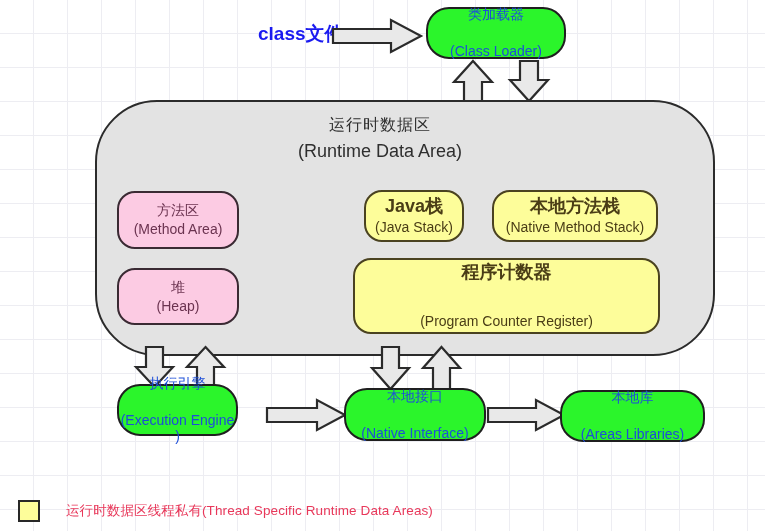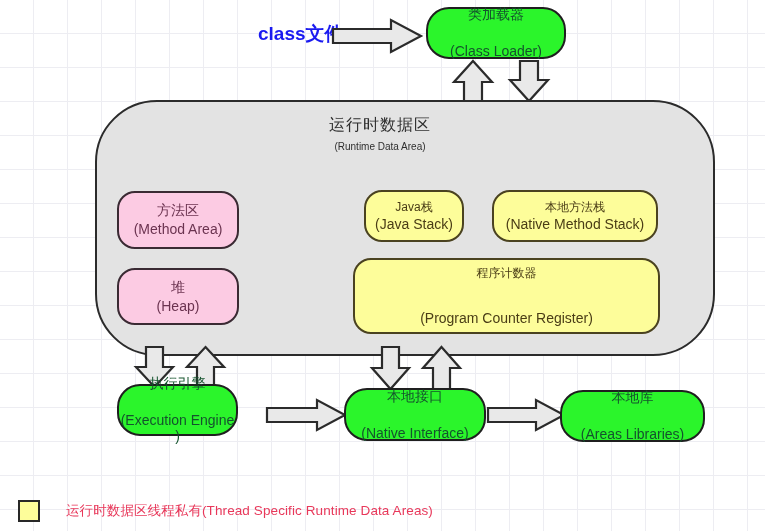--- a/index.html
+++ b/index.html
@@ -51,28 +51,28 @@
     left: 255px;
     top: 115px;
     width: 250px;
     text-align: center;
     color: #2f2f2f;
     display: flex;
     flex-direction: column;
     align-items: center;
   }
   .rda-title .cn { font-size: 16px; letter-spacing: 1px; }
-  .rda-title .en { font-size: 10px; margin-top: 5px; }
+  .rda-title .en { font-size: 18px; margin-top: 5px; }
 
   
   .green-box {
     background: #2bf52b;
     border: 2px solid #1f1f1f;
     border-radius: 23px;
-    color: #14532d;
+    color: #1d4ed8;
   }
   .green-box .cn { font-size: 14px; }
   .green-box .en { font-size: 14px; margin-top: 20px; }
 
   
   .pink-box {
     background: #fccbe3;
     border: 2px solid #3a2a33;
     border-radius: 18px;
     color: #6b3350;
@@ -80,21 +80,21 @@
   .pink-box .cn { font-size: 14px; }
   .pink-box .en { font-size: 14px; margin-top: 2px; }
 
   
   .yellow-box {
     background: #fdfd9a;
     border: 2px solid #4a4220;
     border-radius: 18px;
     color: #4a3d16;
   }
-  .yellow-box .cn { font-size: 12px; }
+  .yellow-box .cn { font-size: 18px; font-weight: bold; }
   .yellow-box .en { font-size: 14px; margin-top: 2px; }
 
   
   #node-class-loader { left: 426px; top: 7px;  width: 140px; height: 52px; }
 
   #node-method-area  { left: 117px; top: 191px; width: 122px; height: 58px; }
   #node-heap         { left: 117px; top: 268px; width: 122px; height: 57px; }
   #node-java-stack   { left: 364px; top: 190px; width: 100px; height: 52px; }
   #node-native-method-stack { left: 492px; top: 190px; width: 166px; height: 52px; }
   #node-pc-register  { left: 353px; top: 258px; width: 307px; height: 76px; gap: 28px; }

